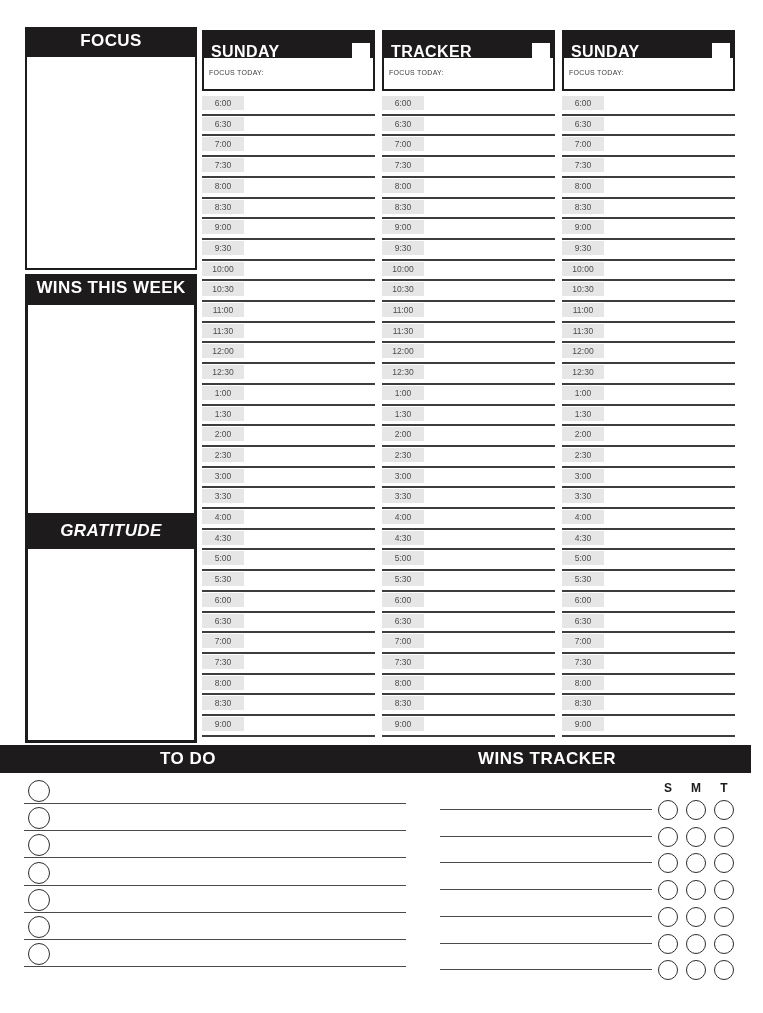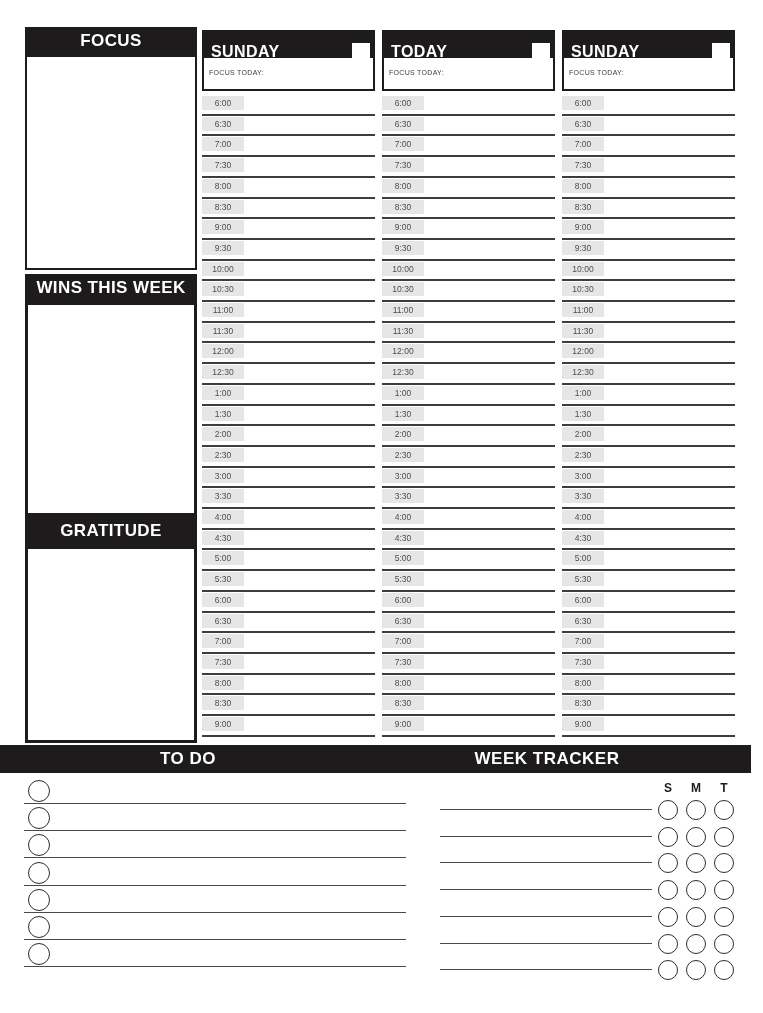--- a/index.html
+++ b/index.html
@@ -18,21 +18,21 @@
     color: #ffffff;
     font-weight: bold;
     display: flex; align-items: center; justify-content: center;
     letter-spacing: 0.4px;
   }
 
   
   .side-header { position: absolute; left: 25px; width: 172px; font-size: 17px; }
   #focus-header      { top: 27px;  height: 28px; }
   #wins-header       { top: 274px; height: 28px; }
-  #gratitude-header  { top: 516px; height: 30px; }
+  #gratitude-header  { top: 516px; height: 30px; font-style: italic; }
 
   .side-box { position: absolute; left: 25px; width: 172px; background: #ffffff; }
   #focus-box     { top: 55px;  height: 215px; border: 2px solid var(--ink); }
   #wins-box      { top: 302px; height: 214px; border: 3px solid var(--ink); }
   #gratitude-box { top: 546px; height: 197px; border: 3px solid var(--ink); }
 
   
   .day-col { position: absolute; top: 30px; width: 173px; }
   .day-header {
     height: 26px;
@@ -223,21 +223,21 @@
           <div class="slot">
             <span class="slot-time">8:30</span>
           </div>
           <div class="slot">
             <span class="slot-time">9:00</span>
           </div>
         </div>
       </div>
       <div class="day-col" style="left: 382px;">
         <div class="day-header">
-          <span class="day-name">TODAY</span>
+          <span class="day-name">TRACKER</span>
           <span class="day-checkbox"></span>
         </div>
         <div class="focus-today-box"><span class="focus-today-label">FOCUS TODAY:</span></div>
         <div class="slots">
           <div class="slot">
             <span class="slot-time">6:00</span>
           </div>
           <div class="slot">
             <span class="slot-time">6:30</span>
           </div>
@@ -429,21 +429,21 @@
           </div>
           <div class="slot">
             <span class="slot-time">9:00</span>
           </div>
         </div>
       </div>
     </div>
 
   <div id="bottom-bar">
     <span id="todo-title" class="bar-title">TO DO</span>
-    <span id="habit-title" class="bar-title">WEEK TRACKER</span>
+    <span id="habit-title" class="bar-title">WINS TRACKER</span>
   </div>
 
   <div id="todo-list">
       <div class="todo-row">
         <span class="todo-circle" style="top: 780px;"></span>
         <span class="todo-line" style="top: 803px;"></span>
       </div>
       <div class="todo-row">
         <span class="todo-circle" style="top: 807.2px;"></span>
         <span class="todo-line" style="top: 830.2px;"></span>

